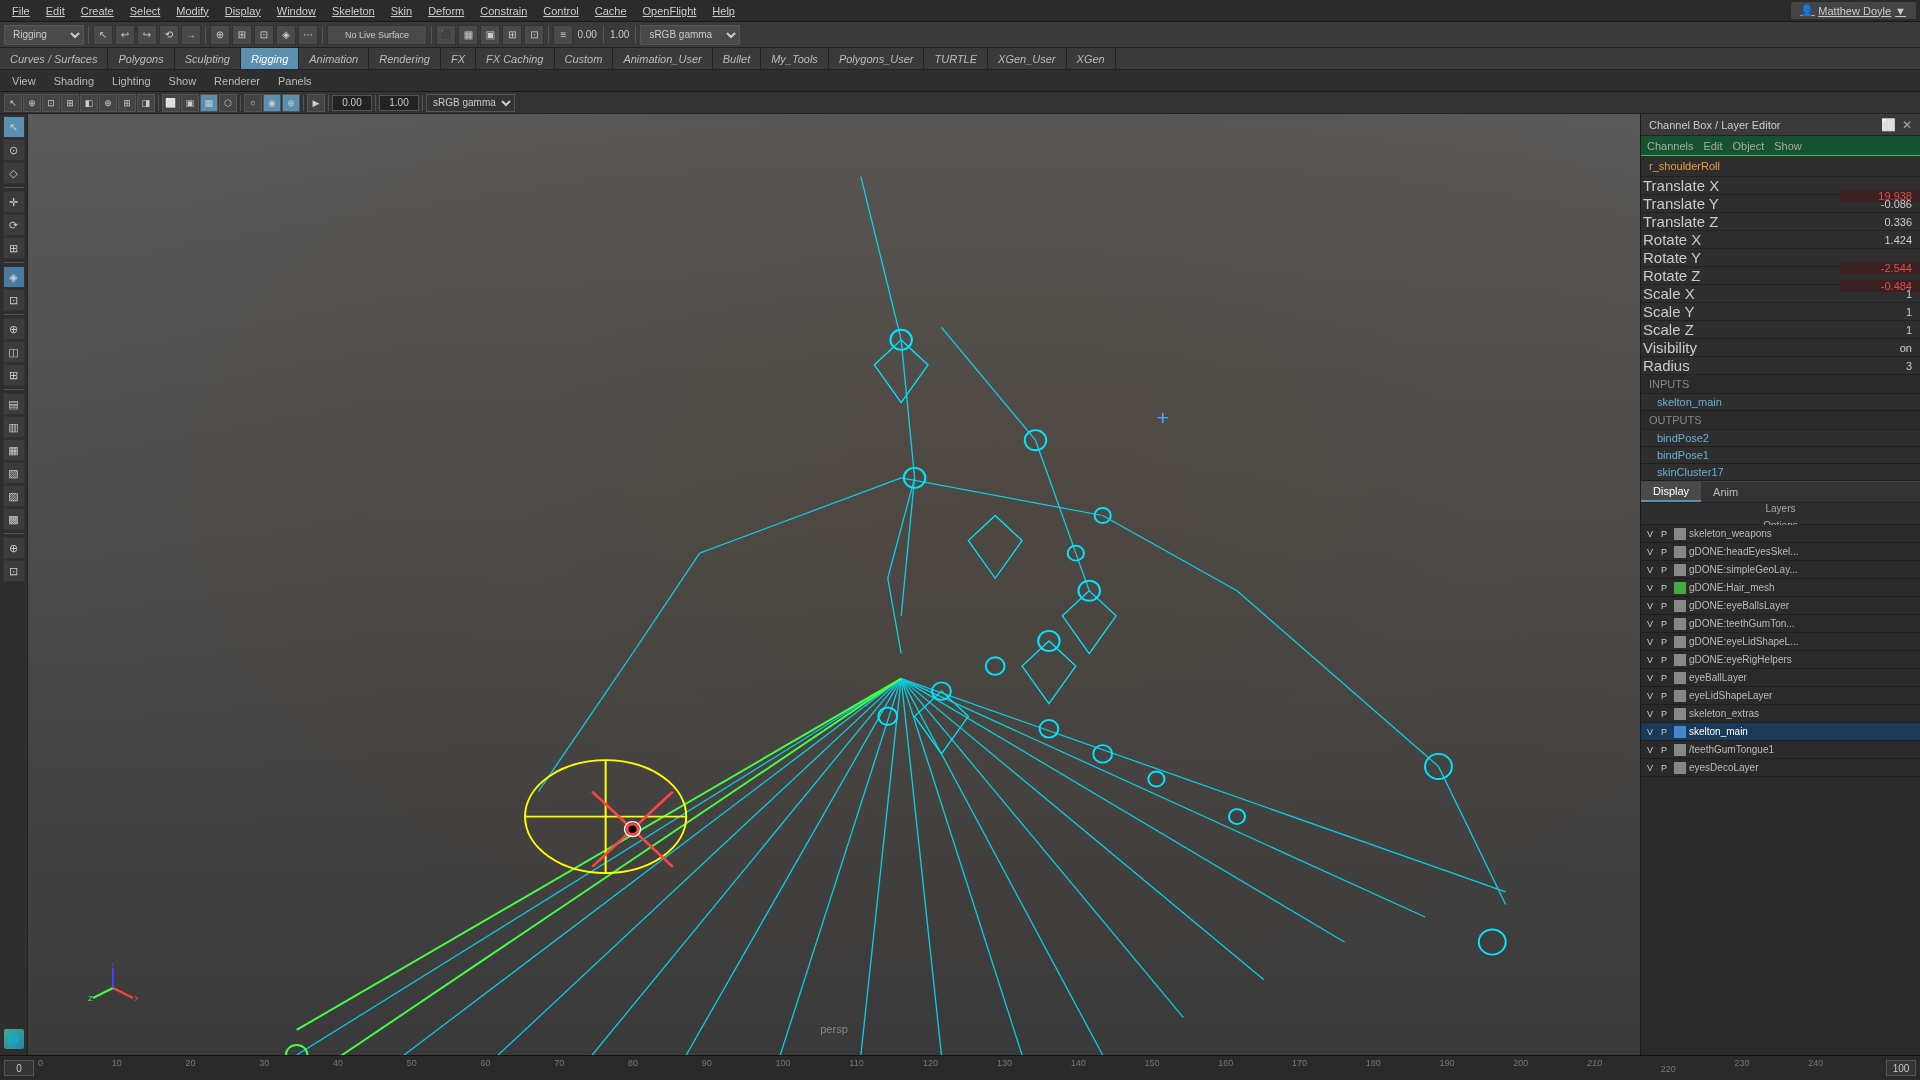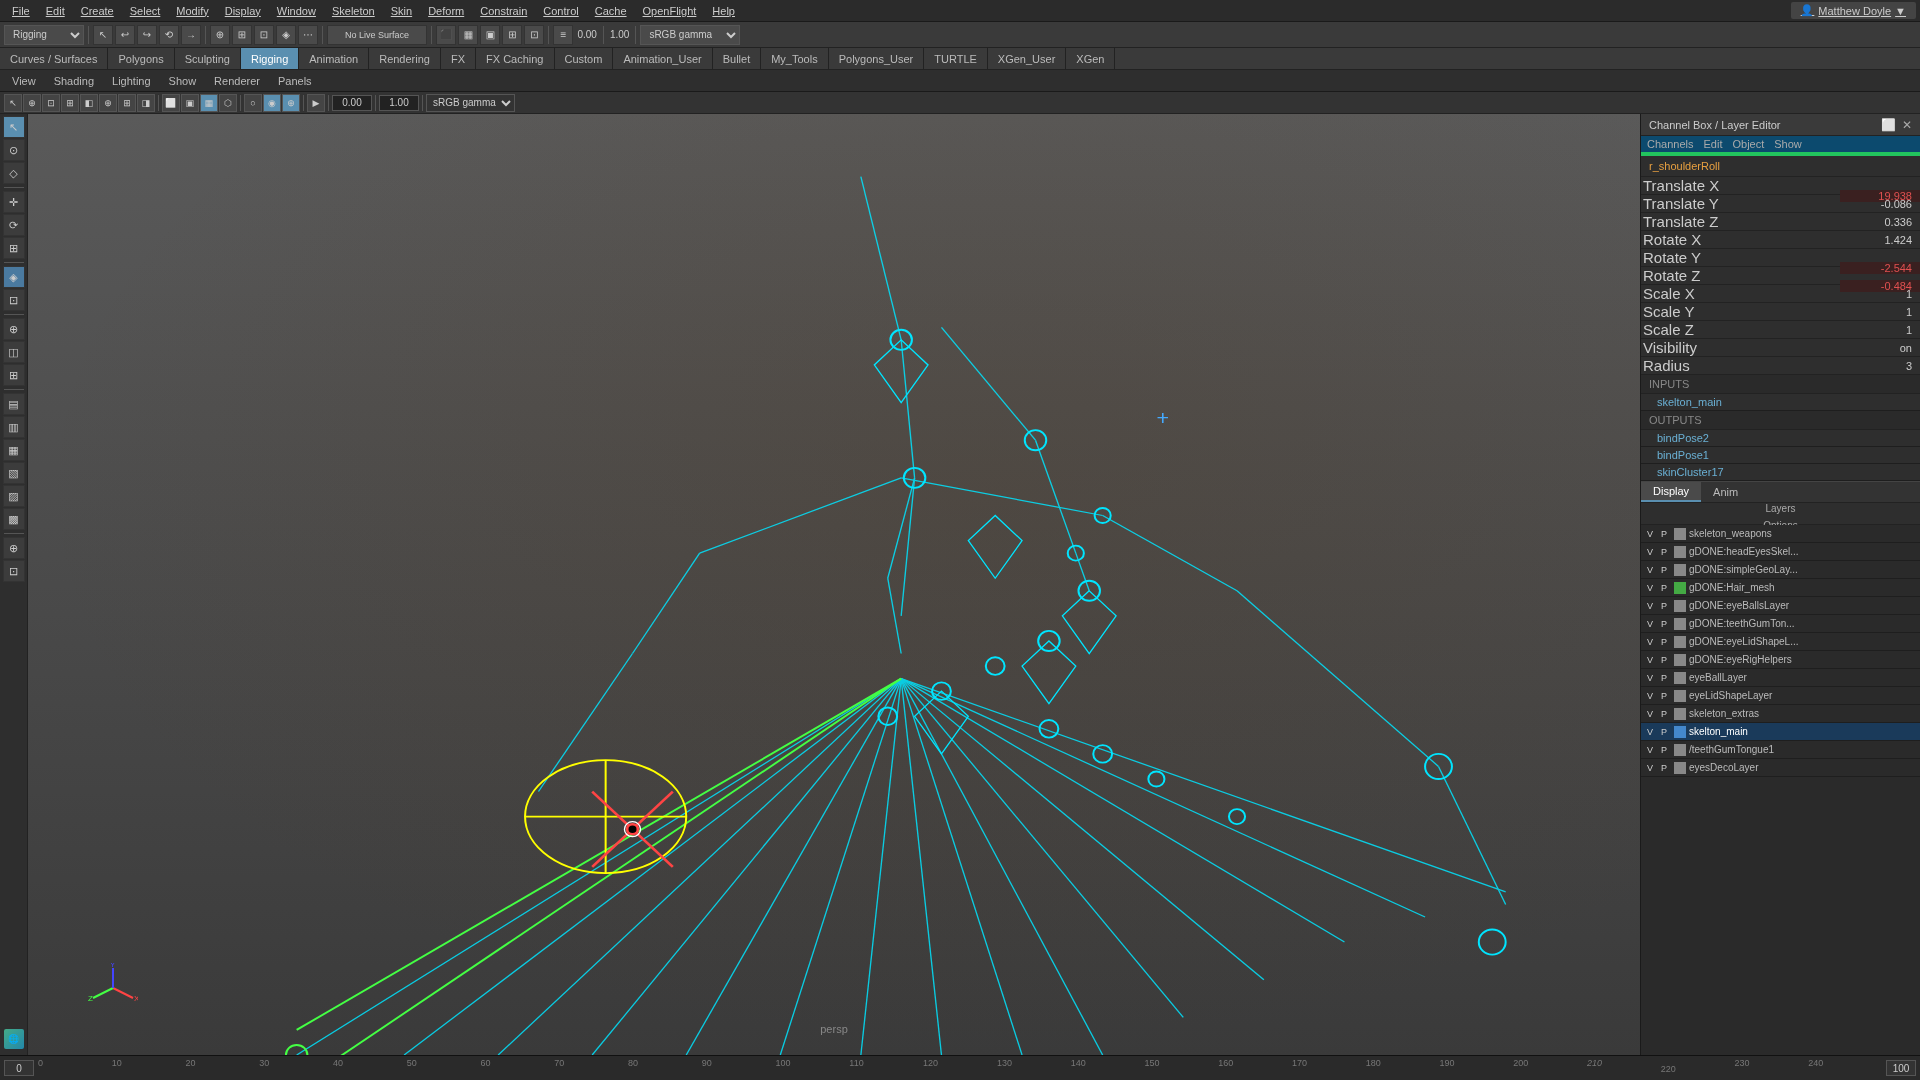--- a/index.html
+++ b/index.html
@@ -90,20 +90,21 @@
     }
     .tab {
       padding: 3px 10px;
       font-size: 11px;
       cursor: pointer;
       color: #bbb;
       border-right: 1px solid #222;
       height: 100%;
       display: flex;
       align-items: center;
+      font-style: italic;
     }
     .tab.active {
       background: #5a8fb0;
       color: #fff;
     }
 
     
     #viewport-menu {
       height: 22px;
       background: #2e2e2e;
@@ -254,26 +255,26 @@
       gap: 6px;
     }
     .cb-header-icon {
       cursor: pointer;
       color: #aaa;
       font-size: 12px;
     }
 
     #channel-box-tabs {
       height: 20px;
-      background: #0c4a6e;
+      background: #14532d;
       display: flex;
       align-items: center;
       padding: 0 6px;
       gap: 10px;
-      border-bottom: 4px solid #22c55e;
+      border-bottom: 1px solid #22c55e;
       font-size: 11px;
     }
     .cb-tab { cursor: pointer; color: #aaa; }
 
     #node-name {
       padding: 4px 8px;
       font-size: 11px;
       color: #e8a040;
       border-bottom: 1px solid #222;
     }

